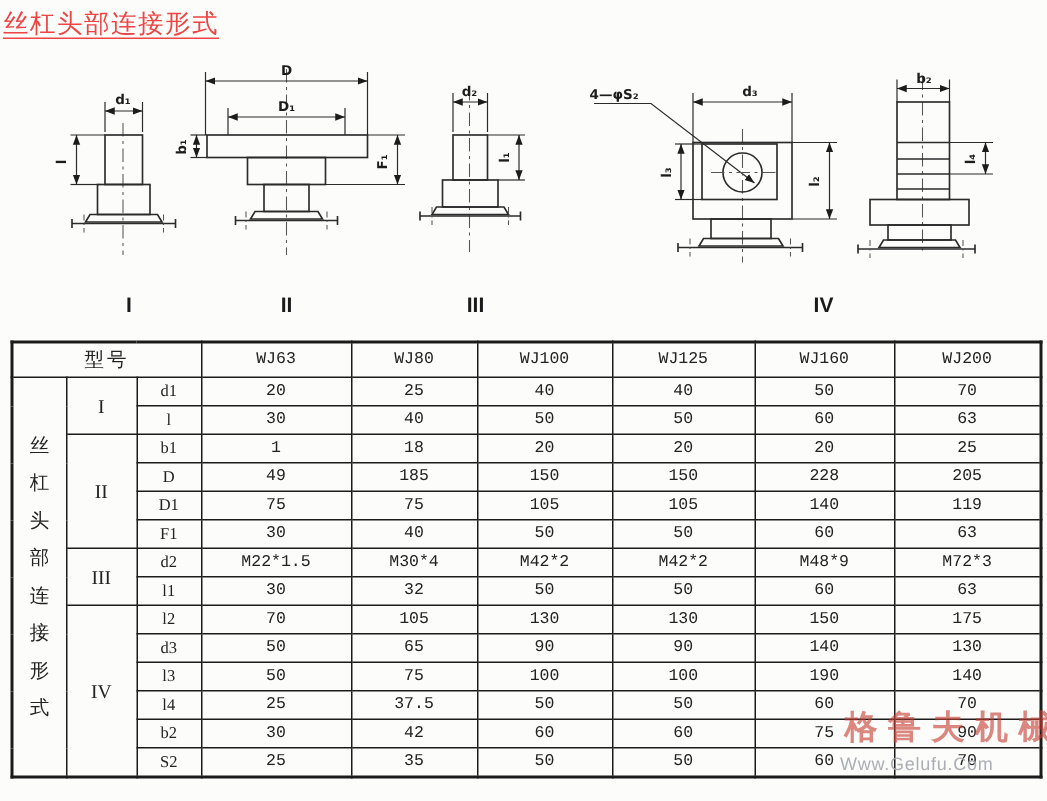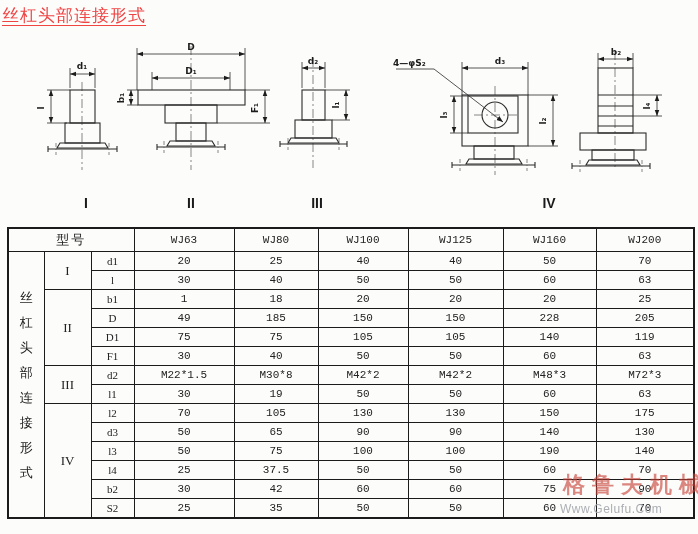--- a/index.html
+++ b/index.html
@@ -296,30 +296,30 @@
         <td data-name="value-cell" class="val">40</td>
         <td data-name="value-cell" class="val">50</td>
         <td data-name="value-cell" class="val">50</td>
         <td data-name="value-cell" class="val">60</td>
         <td data-name="value-cell" class="val">63</td>
       </tr>
       <tr data-name="table-row">
         <td data-name="group-numeral" rowspan="2" class="numeral">III</td>
         <td data-name="param-label" class="param">d2</td>
         <td data-name="value-cell" class="val">M22*1.5</td>
-        <td data-name="value-cell" class="val">M30*8</td>
+        <td data-name="value-cell" class="val">M30*4</td>
         <td data-name="value-cell" class="val">M42*2</td>
         <td data-name="value-cell" class="val">M42*2</td>
-        <td data-name="value-cell" class="val">M48*3</td>
+        <td data-name="value-cell" class="val">M48*9</td>
         <td data-name="value-cell" class="val">M72*3</td>
       </tr>
       <tr data-name="table-row">
         <td data-name="param-label" class="param">l1</td>
         <td data-name="value-cell" class="val">30</td>
-        <td data-name="value-cell" class="val">19</td>
+        <td data-name="value-cell" class="val">32</td>
         <td data-name="value-cell" class="val">50</td>
         <td data-name="value-cell" class="val">50</td>
         <td data-name="value-cell" class="val">60</td>
         <td data-name="value-cell" class="val">63</td>
       </tr>
       <tr data-name="table-row">
         <td data-name="group-numeral" rowspan="6" class="numeral">IV</td>
         <td data-name="param-label" class="param">l2</td>
         <td data-name="value-cell" class="val">70</td>
         <td data-name="value-cell" class="val">105</td>

